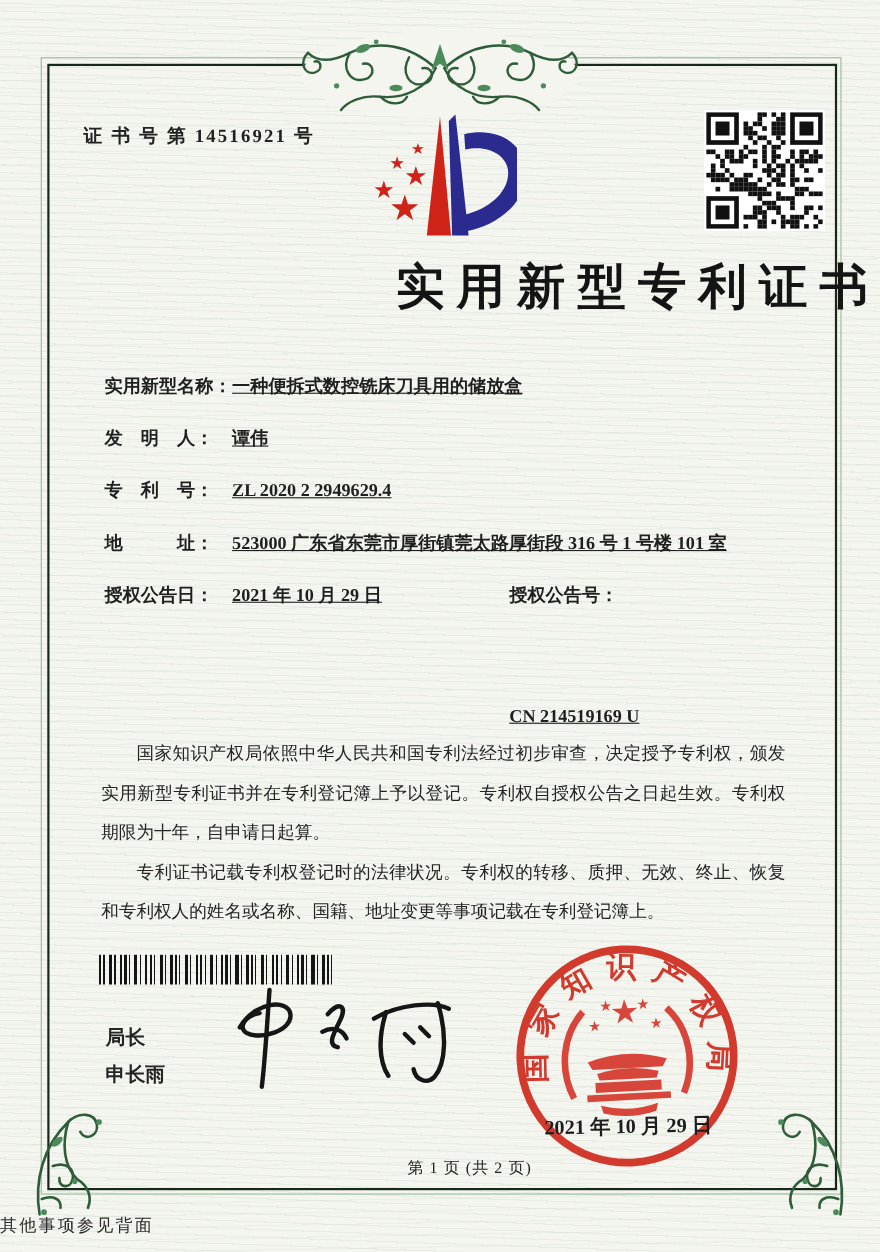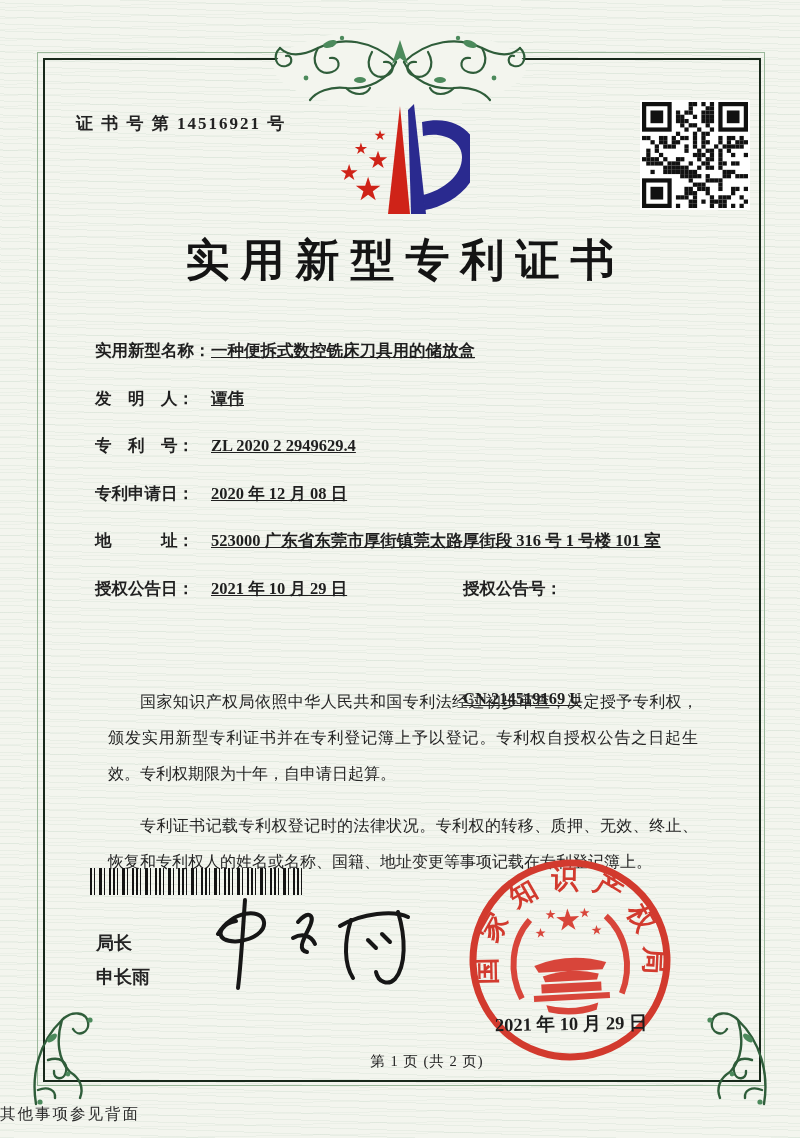--- a/index.html
+++ b/index.html
@@ -32,35 +32,35 @@
 
   .cert-no{
     position:absolute;left:76px;top:112px;
     font-size:17px;font-weight:bold;letter-spacing:2px;color:#222;
   }
   .logo{position:absolute;left:328px;top:96px;width:142px;height:130px;}
   .qr{position:absolute;left:640px;top:100px;width:106px;height:106px;background:#fff;padding:2px;}
 
   .title{
     position:absolute;left:0;top:231px;width:100%;
-    text-align:center;font-size:44px;font-weight:bold;
+    text-align:right;font-size:44px;font-weight:bold;
     letter-spacing:11px;color:#141414;text-indent:11px;
   }
 
   .fields{position:absolute;left:95px;top:336px;width:620px;}
   .field-row{display:flex;align-items:flex-start;margin-bottom:17px;position:relative;
     font-size:16.5px;font-weight:bold;line-height:1.85;color:#1f1f1f;}
   .field-label{flex:0 0 116px;white-space:nowrap;}
   .field-value{flex:1;text-decoration:underline;}
   .grant-right{position:absolute;left:368px;top:0;display:flex;flex-direction:column;}
   .grant-right .field-label{flex:0 0 110px;}
 
   .paragraphs{position:absolute;left:92px;top:668px;width:622px;
     font-size:16px;line-height:2.25;text-align:justify;color:#242424;}
-  .paragraphs p{margin:16px;text-indent:2em;}
+  .paragraphs p{margin:0;text-indent:2em;}
 
   .barcode{
     position:absolute;left:90px;top:868px;width:213px;height:27px;
     background:
       repeating-linear-gradient(90deg,
         #141414 0 2px, transparent 2px 4px,
         #141414 4px 5px, transparent 5px 9px,
         #141414 9px 12px, transparent 12px 14px,
         #141414 14px 15px, transparent 15px 19px,
         #141414 19px 21px, transparent 21px 23px);
@@ -382,24 +382,20 @@
   </div>
   <div class="field-row">
     <span class="field-label">发　明　人：</span>
     <span class="field-value">谭伟</span>
   </div>
   <div class="field-row">
     <span class="field-label">专　利　号：</span>
     <span class="field-value">ZL 2020 2 2949629.4</span>
   </div>
   <div class="field-row">
-    <span class="field-label">专利申请日：</span>
-    <span class="field-value">2020 年 12 月 08 日</span>
-  </div>
-  <div class="field-row">
     <span class="field-label">地　　　址：</span>
     <span class="field-value">523000 广东省东莞市厚街镇莞太路厚街段 316 号 1 号楼 101 室</span>
   </div>
   <div class="field-row">
     <span class="field-label">授权公告日：</span>
     <span class="field-value">2021 年 10 月 29 日</span>
     <span class="grant-right">
       <span class="field-label">授权公告号：</span>
       <span class="field-value">CN 214519169 U</span>
     </span>

